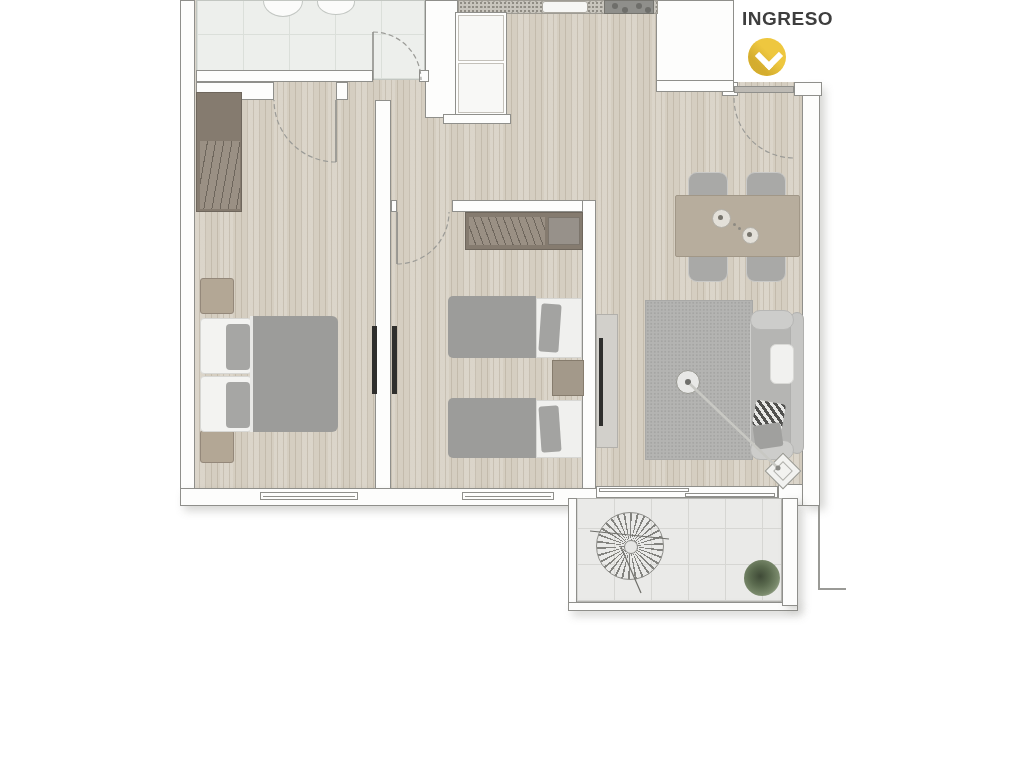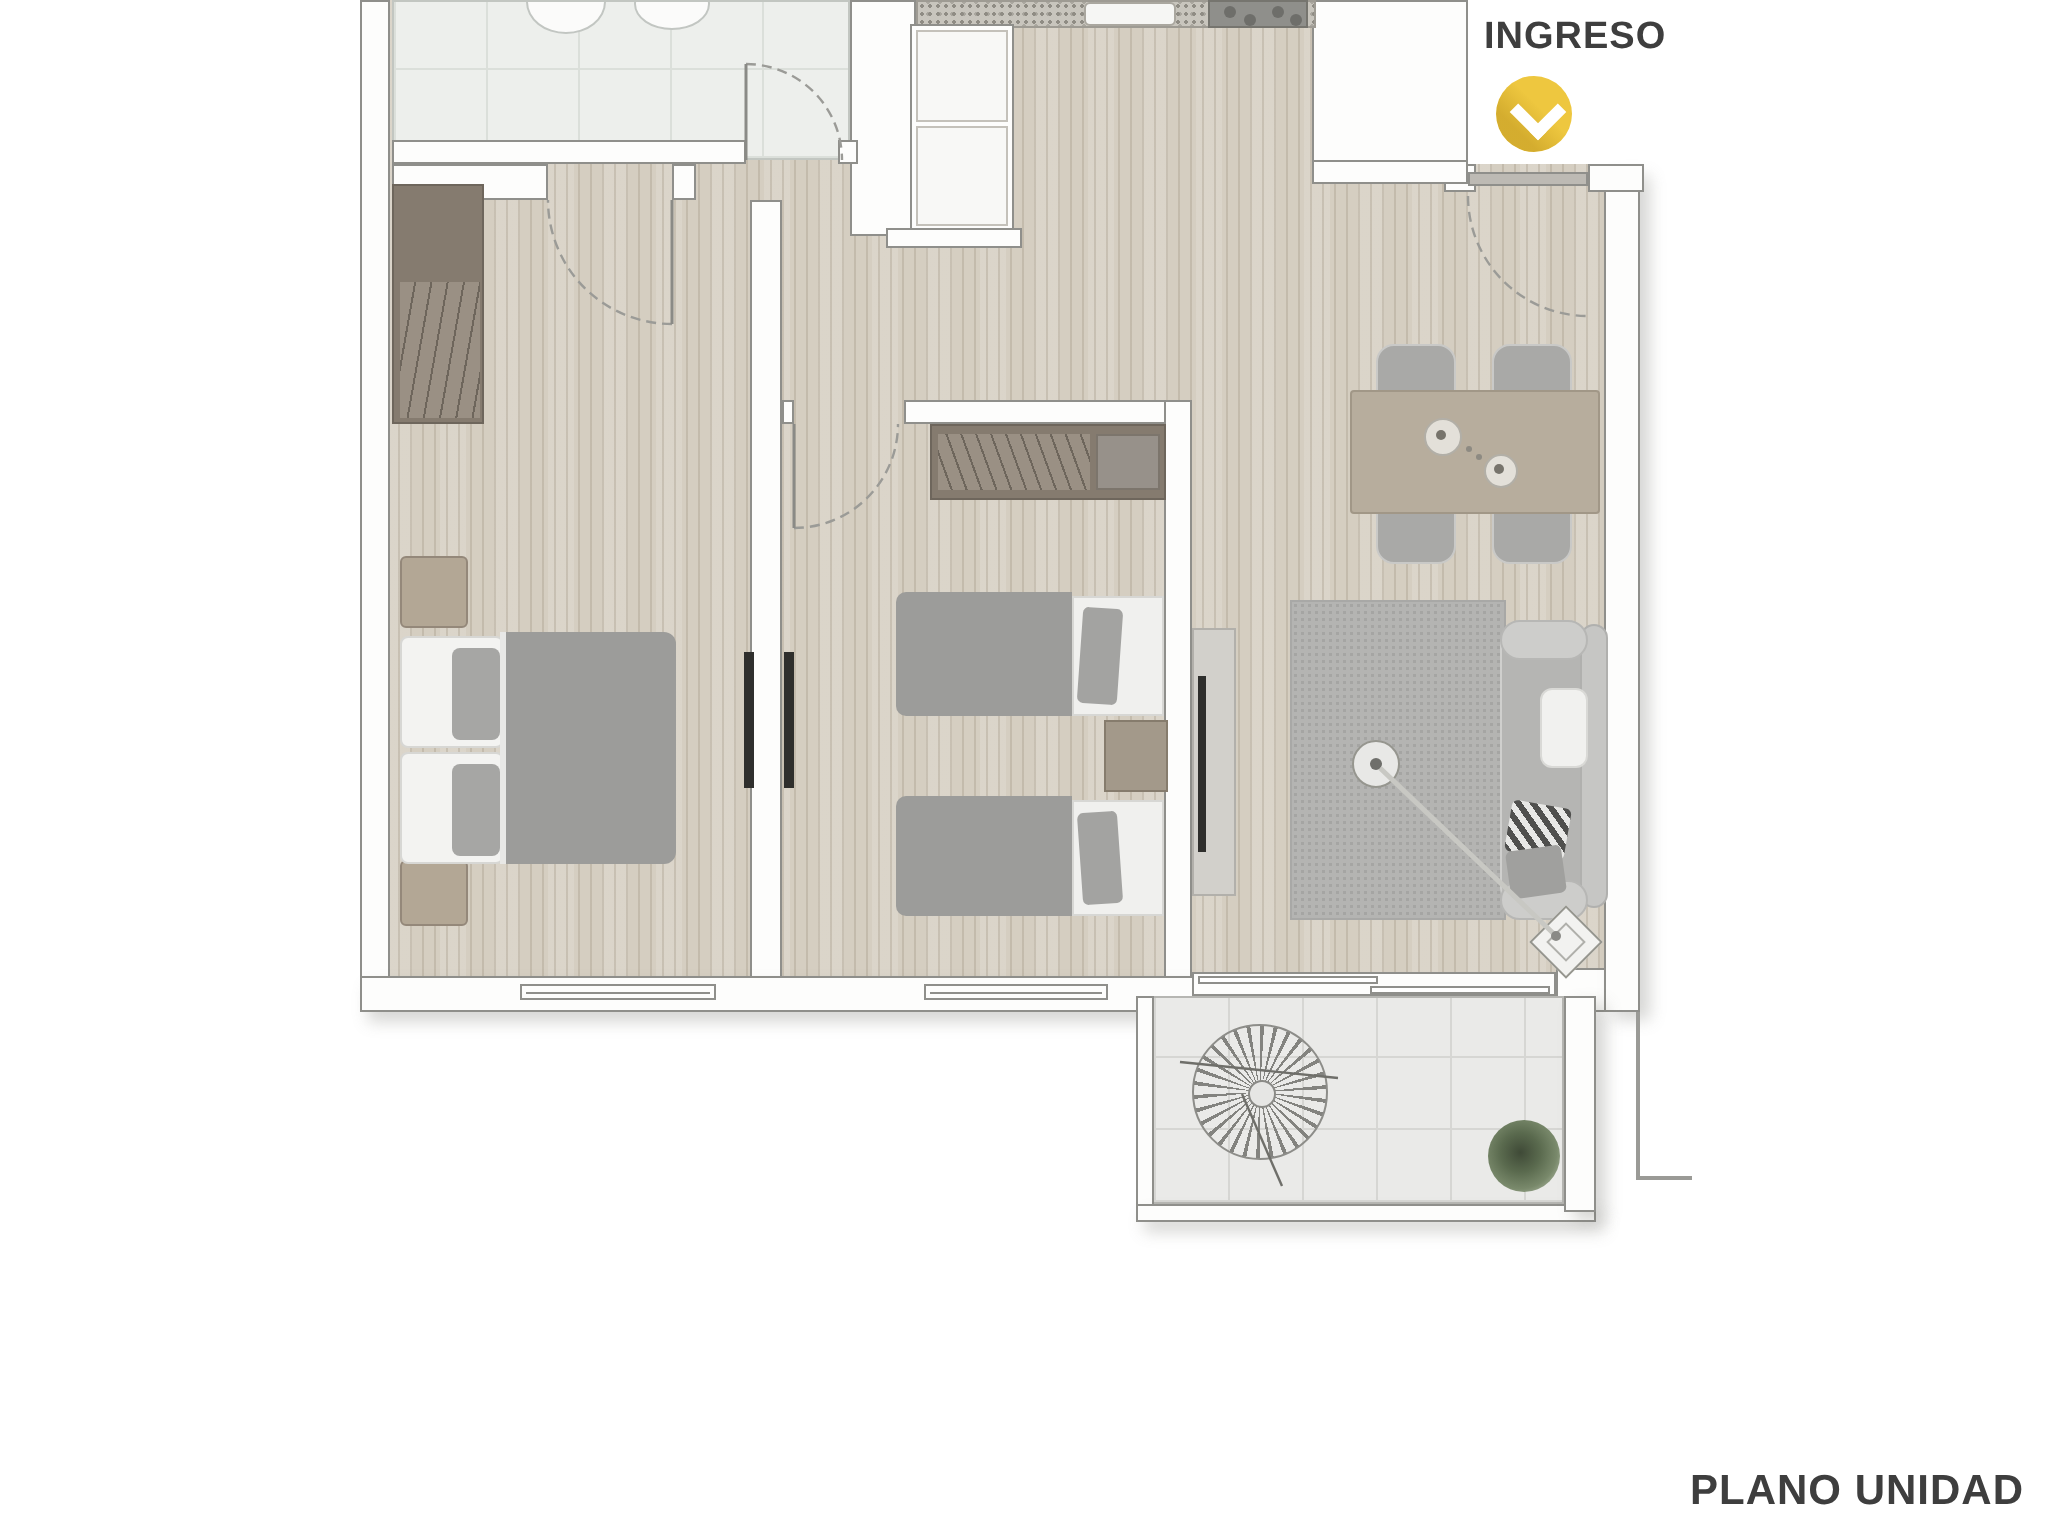--- a/index.html
+++ b/index.html
@@ -182,15 +182,14 @@
     <circle cx="778" cy="468" r="2.5" fill="#8a8a86"></circle>
     <line x1="590" y1="531" x2="669" y2="539" stroke="#6f6f6a" stroke-width="1.2"></line>
     <line x1="621" y1="547" x2="641" y2="593" stroke="#6f6f6a" stroke-width="1.2"></line>
   </svg>
 
   <div class="abs label" style="left:742px;top:8px;width:110px;font-size:19px;">INGRESO</div>
   <div class="abs" id="ingreso-marker" style="left:748px;top:38px;width:38px;height:38px;">
     <div class="shade"></div>
     <div class="chev"></div>
   </div>
-  <div class="abs label" style="left:820px;top:734px;width:192px;font-size:21px;text-align:right;">PLANO UNIDAD</div>
 
 </div>
 
 </body></html>

